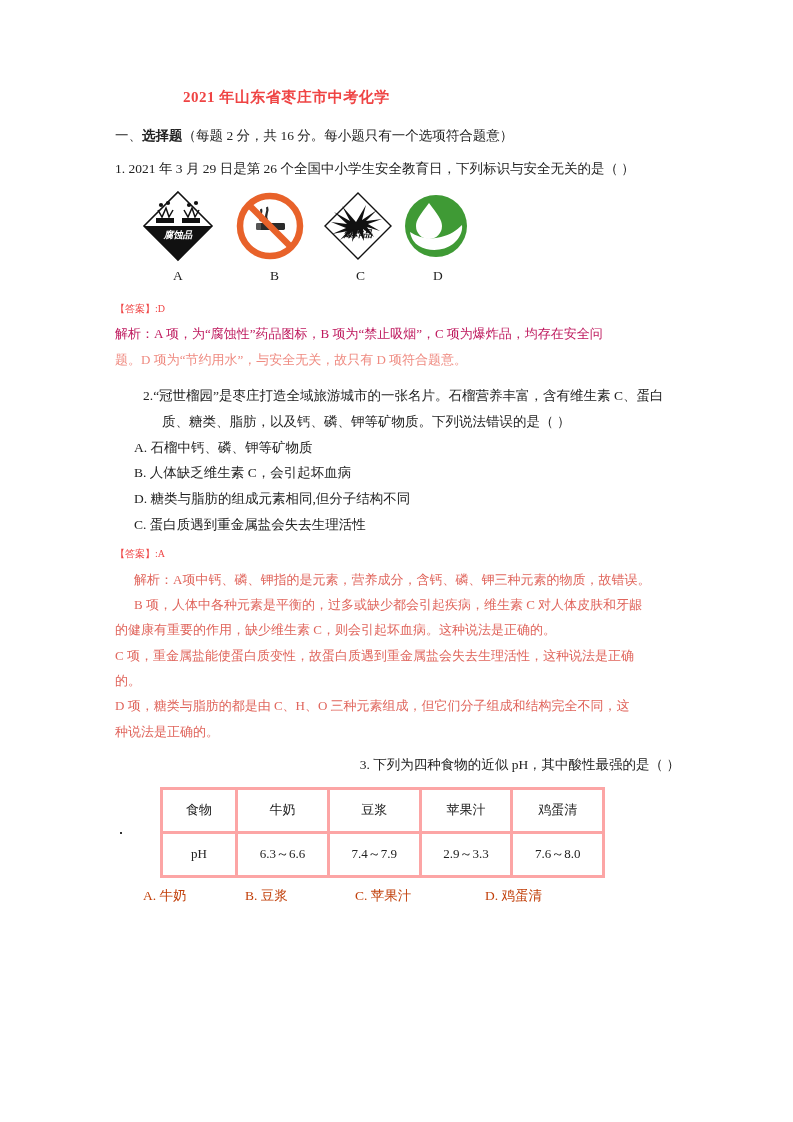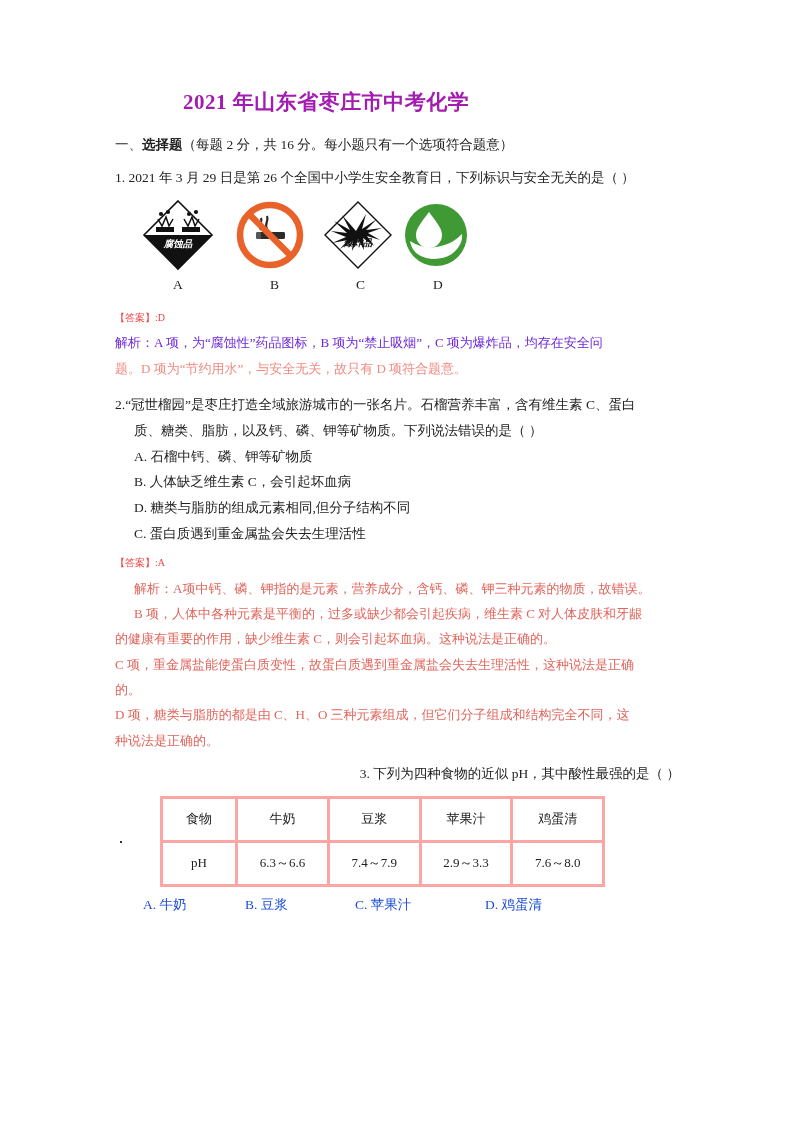--- a/index.html
+++ b/index.html
@@ -25,26 +25,26 @@
   .content {
     position: absolute;
     left: 115px;
     top: 88px;
     width: 565px;
   }
 
   
   .doc-title {
     font-family: "Liberation Serif", "DejaVu Serif", serif;
-    font-size: 21px;
+    font-size: 15px;
     font-weight: bold;
     letter-spacing: 0.5px;
     margin: 0 0 19px 0;
     padding-left: 68px;
-    color: #a21caf;
+    color: #ef4444;
   }
 
   
   .section-head {
     font-size: 13.5px;
     margin: 0 0 12px 0;
     line-height: 1.5;
     color: #222;
   }
   .section-head .strong { font-weight: bold; }
@@ -109,21 +109,21 @@
   .analysis {
     color: #e8756a;
     font-size: 13px;
     line-height: 1.95;
     margin: 0;
   }
   .analysis .ln { display: block; }
   .analysis .ln.indent { padding-left: 19px; }
   .analysis.strongred { color: #e0655c; }
   .analysis.q1 { color: #ef8a80; }
-  .analysis.q1 .ln:first-child { color: #6d28d9; }
+  .analysis.q1 .ln:first-child { color: #be185d; }
 
   
   .tbl-wrap {
     position: relative;
     margin: 11px 0 9px 0;
   }
   .dot {
     position: absolute;
     left: 5px;
     top: 45px;
@@ -143,21 +143,21 @@
     height: 37px;
     color: #222;
     padding: 2px 0;
   }
   table.ph-table td.c0 { width: 72px; }
 
   .opt-inline {
     position: relative;
     height: 26px;
     font-size: 13.5px;
-    color: #1d4ed8;
+    color: #c2410c;
     margin-top: 2px;
   }
   .opt-inline span {
     position: absolute;
     top: 0;
   }
 </style>
 </head>
 <body>
 
@@ -236,21 +236,21 @@
       <span style="left:241px;">C</span>
       <span style="left:318px;">D</span>
     </div>
 
     <div class="answer">【答案】:D</div>
     <div class="analysis q1">
       <span class="ln">解析：A 项，为“腐蚀性”药品图标，B 项为“禁止吸烟”，C 项为爆炸品，均存在安全问</span>
       <span class="ln">题。D 项为“节约用水”，与安全无关，故只有 D 项符合题意。</span>
     </div>
 
-    <div class="q-stem" style="margin-top:11px;">
+    <div class="q-stem" style="margin-top:11px;margin-left:28px;">
       <span>2.</span><span>“冠世榴园”是枣庄打造全域旅游城市的一张名片。石榴营养丰富，含有维生素 C、蛋白</span>
       <span class="cont">质、糖类、脂肪，以及钙、磷、钾等矿物质。下列说法错误的是（  ）</span>
     </div>
 
     <div class="opt">A. 石榴中钙、磷、钾等矿物质</div>
     <div class="opt">B. 人体缺乏维生素 C，会引起坏血病</div>
     <div class="opt">D. 糖类与脂肪的组成元素相同,但分子结构不同</div>
     <div class="opt">C. 蛋白质遇到重金属盐会失去生理活性</div>
 
     <div class="answer">【答案】:A</div>

